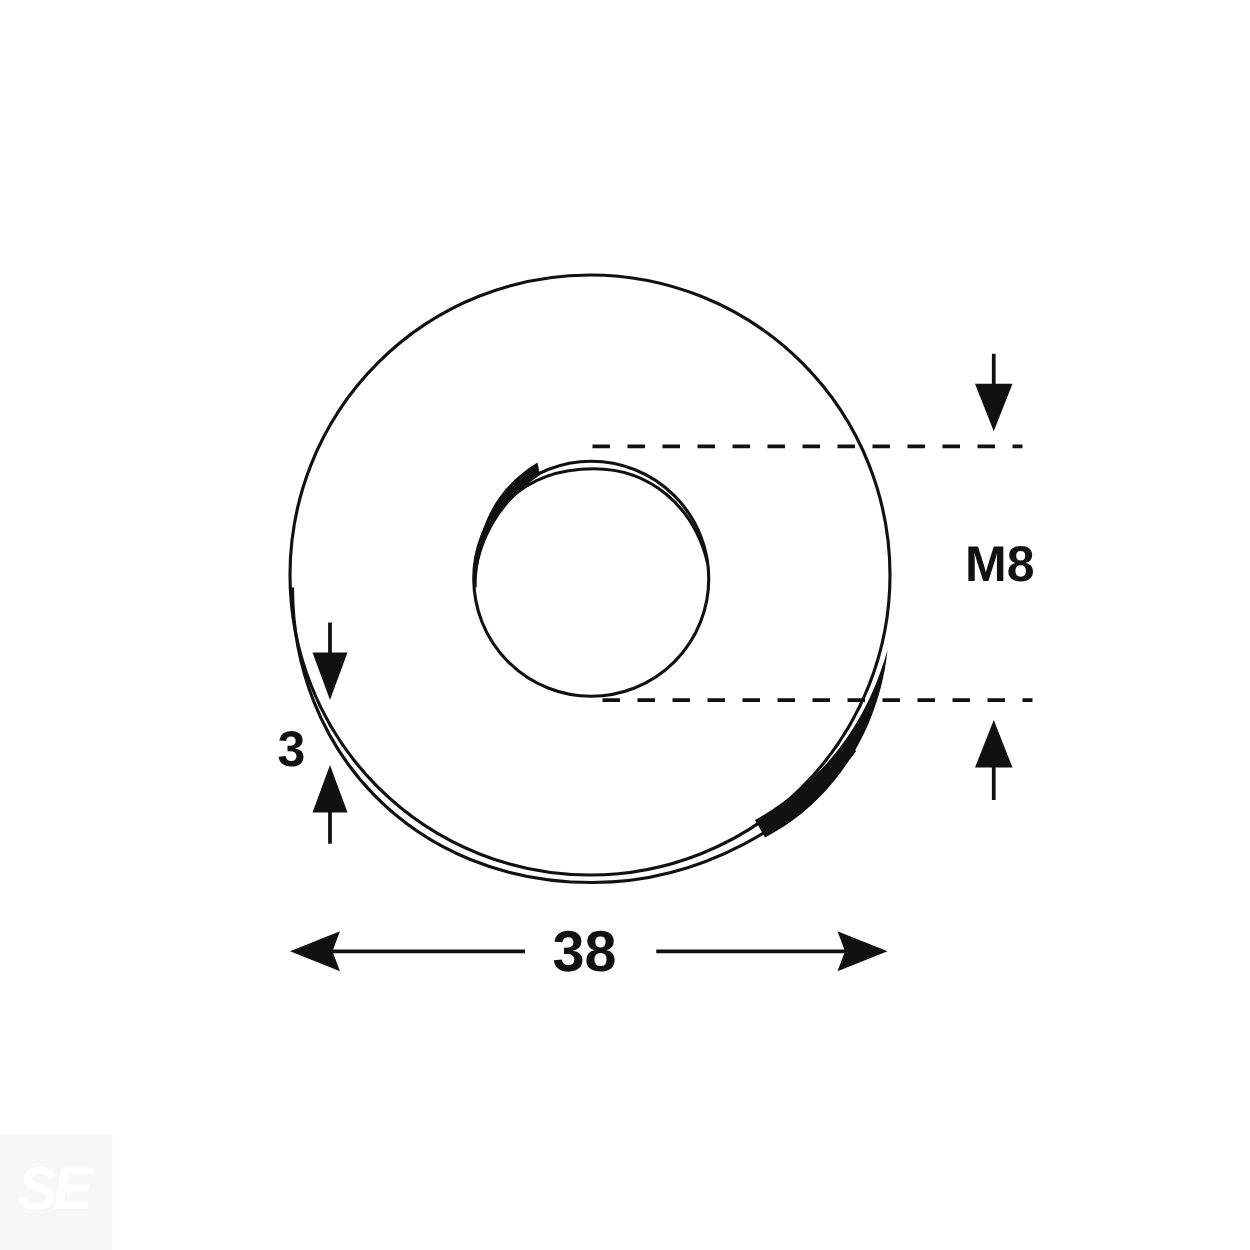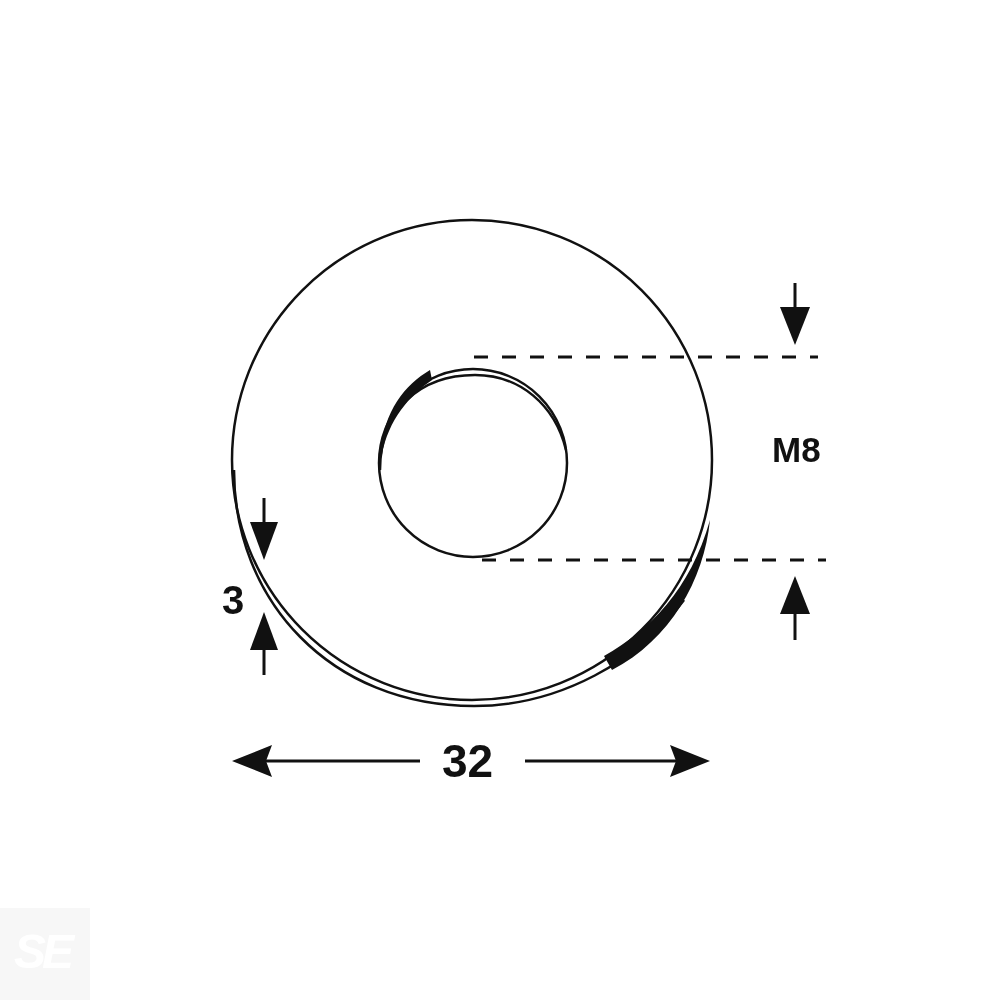--- a/index.html
+++ b/index.html
@@ -1,21 +1,21 @@
 <!DOCTYPE html>
 <html><head>
 <meta charset="utf-8">
 <style>
   html, body { margin:0; padding:0; background:#ffffff; }
   body { width:1000px; height:1000px; position:relative; overflow:hidden;
          font-family:"Liberation Sans", sans-serif; }
   svg { position:absolute; left:0; top:0; }
   .lbl { position:absolute; font-family:"Liberation Sans", sans-serif; font-weight:bold;
          color:#111111; line-height:1; }
-  #lbl-m8 { left:772px; top:432px; font-size:35px; }
+  #lbl-m8 { left:772px; top:432px; font-size:40px; }
   #lbl-28 { left:442px; top:738px; font-size:46px; }
   #lbl-3  { left:222px; top:580px; font-size:40px; }
   .wm { position:absolute; left:0; top:908px; width:90px; height:92px; background:#f7f7f7; }
   .wm span { position:absolute; left:14px; top:16px; font-size:48px; font-weight:bold;
              color:#ffffff; letter-spacing:-4px; font-style:italic; }
 </style>
 </head>
 <body>
 
 <svg width="1000" height="1000" viewBox="0 0 1000 1000">
@@ -54,18 +54,18 @@
 
   <g fill="#111" stroke="#111" stroke-width="3">
     <line x1="260" y1="761" x2="420" y2="761"></line>
     <polygon points="232,761 272,745 266,761 272,777" stroke="none"></polygon>
     <line x1="525" y1="761" x2="690" y2="761"></line>
     <polygon points="710,761 670,745 676,761 670,777" stroke="none"></polygon>
   </g>
 </svg>
 
 <div class="lbl" id="lbl-m8">M8</div>
-<div class="lbl" id="lbl-28">32</div>
+<div class="lbl" id="lbl-28">38</div>
 <div class="lbl" id="lbl-3">3</div>
 
 <div class="wm">
   <span>SE</span>
 </div>
 
 </body></html>

